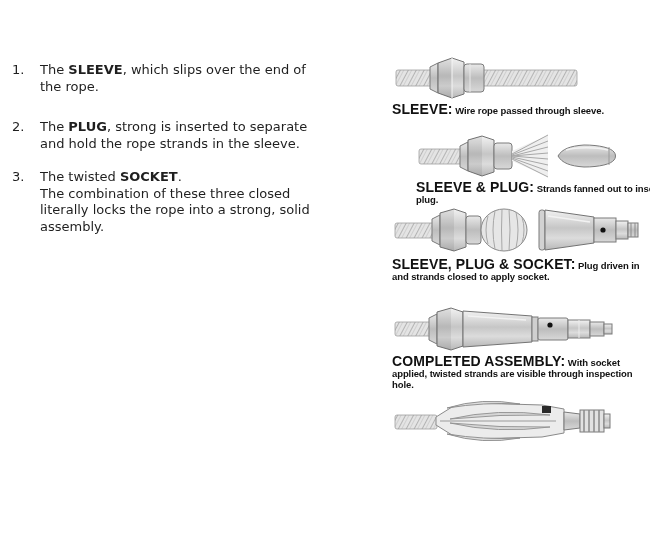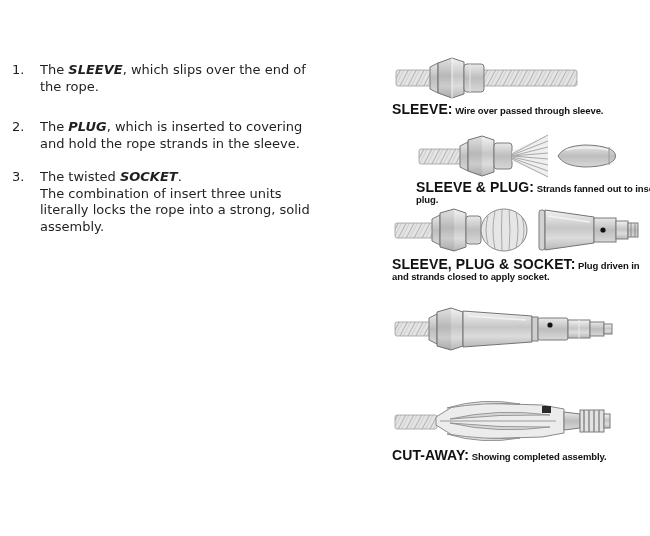--- a/index.html
+++ b/index.html
@@ -21,21 +21,21 @@
     display: flex;
     font-size: 13px;
     line-height: 16.5px;
   }
   .instr-item.i1 { margin-bottom: 24px; }
   .instr-item.i2 { margin-bottom: 17px; }
   .instr-num {
     flex: 0 0 28px;
   }
   .instr-text { width: 272px; }
-  .term { font-weight: bold; font-style: italic; }
+  .term { font-weight: bold; }
   
   .figure-col {
     position: absolute;
     left: 392px; top: 0;
     width: 258px;
   }
   .figure {
     position: absolute;
     left: 0;
     width: 258px;
@@ -90,46 +90,46 @@
 
 <div class="instruction-list">
 
   <div class="instr-item i1">
     <div class="instr-num">1.</div>
     <div class="instr-text"><span>The </span><span class="term">SLEEVE</span><span>, which slips over the end of the rope.</span></div>
   </div>
 
   <div class="instr-item i2">
     <div class="instr-num">2.</div>
-    <div class="instr-text"><span>The </span><span class="term">PLUG</span><span>, which is inserted to covering and hold the rope strands in the sleeve.</span></div>
+    <div class="instr-text"><span>The </span><span class="term">PLUG</span><span>, strong is inserted to separate and hold the rope strands in the sleeve.</span></div>
   </div>
 
   <div class="instr-item i3">
     <div class="instr-num">3.</div>
     <div class="instr-text">
       <div><span>The twisted </span><span class="term">SOCKET</span><span>.</span></div>
-      <div>The combination of insert three units literally locks the rope into a strong, solid assembly.</div>
+      <div>The combination of these three closed literally locks the rope into a strong, solid assembly.</div>
     </div>
   </div>
 
 </div>
 
 <div class="figure-col">
 
   <div class="figure fig1">
     <svg width="250" height="46" viewBox="0 0 250 46">
       <rect x="4" y="15" width="181" height="16" rx="2" fill="url(#ropeHatch)" stroke="#a0a0a0" stroke-width="0.8"></rect>
       <polygon points="38,12 46,8 46,38 38,34" fill="url(#metalV2)" stroke="#7a7a7a" stroke-width="1"></polygon>
       <path d="M46,8 L60,3 L72,7 L72,39 L60,43 L46,38 Z" fill="url(#metalV)" stroke="#737373" stroke-width="1"></path>
       <polygon points="46,8 60,3 60,43 46,38" fill="#000000" opacity="0.07"></polygon>
       <line x1="60" y1="3" x2="60" y2="43" stroke="#f5f5f5" stroke-width="1"></line>
       <rect x="72" y="9" width="20" height="28" rx="3" fill="url(#metalV2)" stroke="#7a7a7a" stroke-width="1"></rect>
       <line x1="78" y1="9" x2="78" y2="37" stroke="#e9e9e9" stroke-width="1"></line>
     </svg>
-    <div class="fig-caption"><span class="fig-label">SLEEVE:</span> <span>Wire over passed through sleeve.</span></div>
+    <div class="fig-caption"><span class="fig-label">SLEEVE:</span> <span>Wire rope passed through sleeve.</span></div>
   </div>
 
   <div class="figure fig2">
     <svg width="250" height="46" viewBox="0 0 250 46">
       <rect x="3" y="16" width="44" height="15" rx="2" fill="url(#ropeHatch)" stroke="#a0a0a0" stroke-width="0.8"></rect>
       <polygon points="44,13 52,9 52,38 44,34" fill="url(#metalV2)" stroke="#7a7a7a" stroke-width="1"></polygon>
       <path d="M52,7 L66,3 L78,7 L78,39 L66,43 L52,38 Z" fill="url(#metalV)" stroke="#737373" stroke-width="1"></path>
       <polygon points="52,7 66,3 66,43 52,38" fill="#000000" opacity="0.07"></polygon>
       <rect x="78" y="10" width="18" height="26" rx="3" fill="url(#metalV2)" stroke="#7a7a7a" stroke-width="1"></rect>
       <polygon points="96,18 132,2 132,44 96,28" fill="#efefef"></polygon>
@@ -188,20 +188,21 @@
       <path d="M71,6 L140,11 L140,37 L71,42 Z" fill="url(#metalV)" stroke="#737373" stroke-width="1"></path>
       <path d="M76,11 L134,15" stroke="#f2f2f2" stroke-width="1.5"></path>
       <rect x="140" y="12" width="6" height="24" fill="#cfcfcf" stroke="#7a7a7a" stroke-width="1"></rect>
       <rect x="146" y="13" width="30" height="22" rx="2" fill="url(#metalV2)" stroke="#7a7a7a" stroke-width="1"></rect>
       <circle cx="158" cy="20" r="2.6" fill="#111111"></circle>
       <rect x="176" y="15" width="22" height="18" fill="url(#metalV)" stroke="#7a7a7a" stroke-width="1"></rect>
       <line x1="187" y1="15" x2="187" y2="33" stroke="#ececec" stroke-width="1"></line>
       <rect x="198" y="17" width="14" height="14" fill="url(#metalV2)" stroke="#7a7a7a" stroke-width="1"></rect>
       <rect x="212" y="19" width="8" height="10" fill="url(#metalV)" stroke="#7a7a7a" stroke-width="1"></rect>
     </svg>
+    <div class="fig-caption"><span class="fig-label">COMPLETED ASSEMBLY:</span> <span>With socket applied, twisted strands are visible through inspection hole.</span></div>
   </div>
 
   <div class="figure fig5">
     <svg width="250" height="52" viewBox="0 0 250 52">
       <rect x="3" y="20" width="42" height="14" rx="2" fill="url(#ropeHatch)" stroke="#a0a0a0" stroke-width="0.8"></rect>
       <path d="M44,22 L60,12 L82,8 L150,10 L172,14 L172,38 L150,42 L82,44 L60,40 L44,30 Z" fill="#ececec" stroke="#8a8a8a" stroke-width="1"></path>
       <path d="M55,13 Q90,2 128,9 Q92,7 55,13 Z" fill="#dddddd" stroke="#8a8a8a" stroke-width="0.9"></path>
       <path d="M55,39 Q90,50 128,43 Q92,45 55,39 Z" fill="#dddddd" stroke="#8a8a8a" stroke-width="0.9"></path>
       <path d="M58,24 Q105,13 158,20 Q108,19 58,24 Z" fill="#d6d6d6" stroke="#909090" stroke-width="0.9"></path>
       <path d="M58,28 Q105,39 158,32 Q108,33 58,28 Z" fill="#d6d6d6" stroke="#909090" stroke-width="0.9"></path>
@@ -210,16 +211,15 @@
       <path d="M172,17 L188,19 L188,33 L172,35 Z" fill="url(#metalV2)" stroke="#7a7a7a" stroke-width="1"></path>
       <rect x="188" y="15" width="24" height="22" fill="#e2e2e2" stroke="#7a7a7a" stroke-width="1"></rect>
       <g stroke="#8a8a8a" stroke-width="1.5">
         <line x1="192" y1="15" x2="192" y2="37"></line>
         <line x1="197" y1="15" x2="197" y2="37"></line>
         <line x1="202" y1="15" x2="202" y2="37"></line>
         <line x1="207" y1="15" x2="207" y2="37"></line>
       </g>
       <rect x="212" y="19" width="6" height="14" fill="url(#metalV)" stroke="#7a7a7a" stroke-width="1"></rect>
     </svg>
-    <div class="fig-caption"><span class="fig-label">CUT-AWAY:</span> <span>Showing completed assembly.</span></div>
   </div>
 
 </div>
 
 </body></html>

